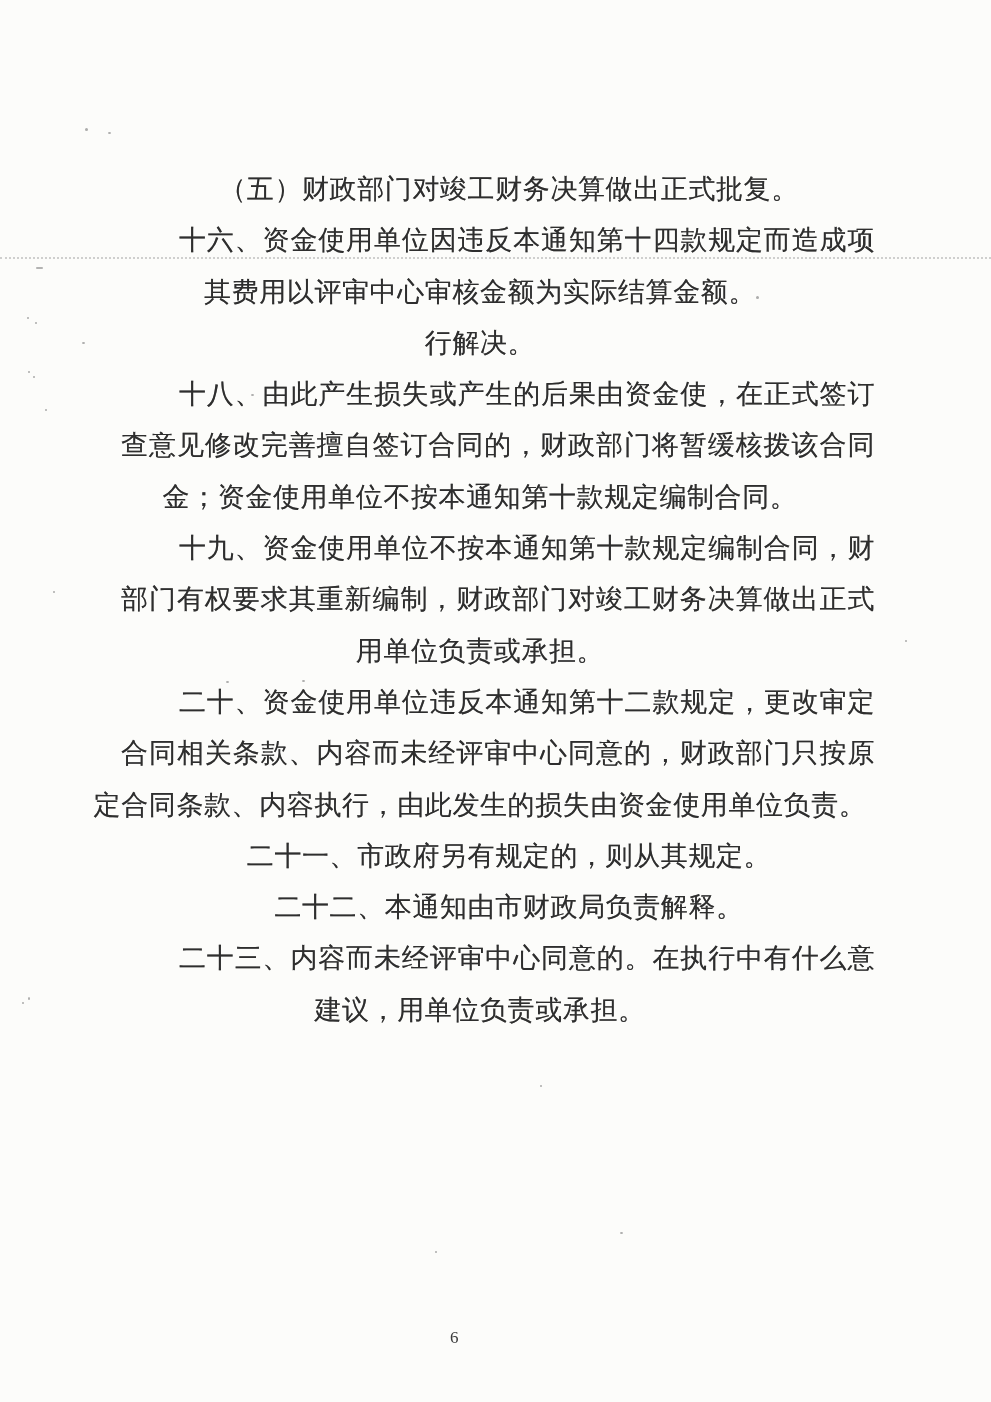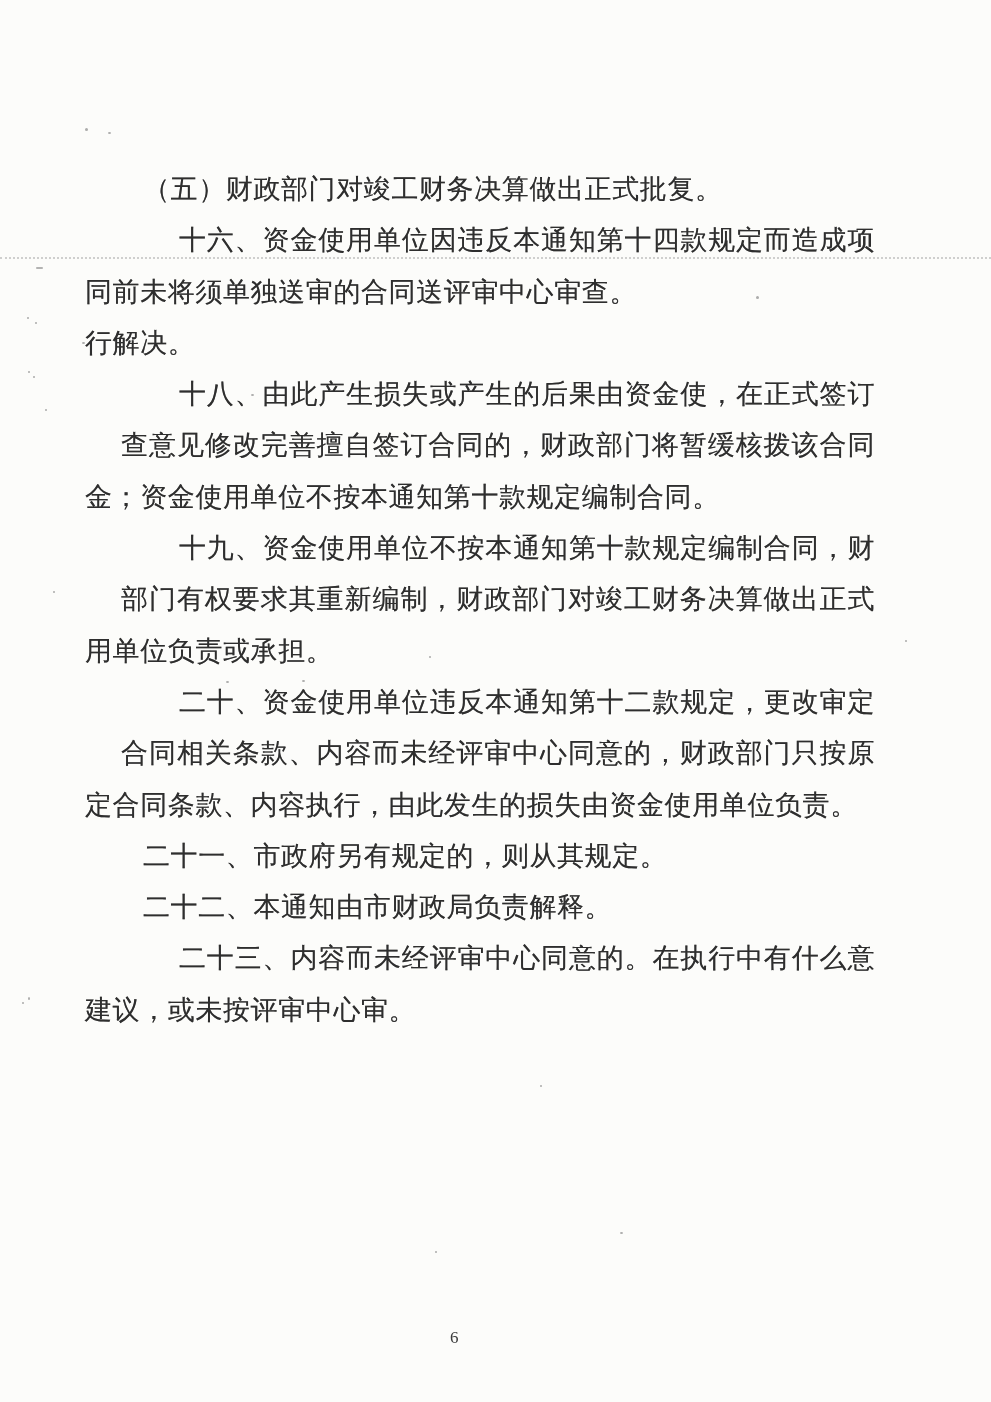--- a/index.html
+++ b/index.html
@@ -42,20 +42,21 @@
     font-size: 27px;
     letter-spacing: 0.6px;
     text-align: left;
   }
   .line {
     height: 51.3px;
     line-height: 51.3px;
     white-space: nowrap;
     
     text-shadow: 0 0 0.4px rgba(46,46,46,0.55);
+    text-align: center;
   }
   .line.indent { text-indent: 58px; }
   .line.fill {
     white-space: normal;
     text-align: justify;
     text-align-last: justify;
     overflow: hidden;
     margin-left: 36px;
   }
   .page-number {
@@ -79,35 +80,35 @@
 </head>
 <body>
 
 <div class="page">
 
   <div class="fold-line"></div>
 
   <div class="doc-body">
     <div class="line indent">（五）财政部门对竣工财务决算做出正式批复。</div>
     <div class="line indent fill">十六、资金使用单位因违反本通知第十四款规定而造成项目</div>
-    <div class="line">同前未将须单独送审的合同送评审中心审查。</div>
+    <div class="line">其费用以评审中心审核金额为实际结算金额。</div>
     <div class="line">行解决。</div>
     <div class="line indent fill">十八、由此产生损失或产生的后果由资金使，在正式签订合</div>
     <div class="line fill">查意见修改完善擅自签订合同的，财政部门将暂缓核拨该合同资</div>
     <div class="line">金；资金使用单位不按本通知第十款规定编制合同。</div>
     <div class="line indent fill">十九、资金使用单位不按本通知第十款规定编制合同，财政</div>
     <div class="line fill">部门有权要求其重新编制，财政部门对竣工财务决算做出正式批复</div>
     <div class="line">用单位负责或承担。</div>
     <div class="line indent fill">二十、资金使用单位违反本通知第十二款规定，更改审定的</div>
     <div class="line fill">合同相关条款、内容而未经评审中心同意的，财政部门只按原审</div>
     <div class="line">定合同条款、内容执行，由此发生的损失由资金使用单位负责。</div>
     <div class="line indent">二十一、市政府另有规定的，则从其规定。</div>
     <div class="line indent">二十二、本通知由市财政局负责解释。</div>
     <div class="line indent fill">二十三、内容而未经评审中心同意的。在执行中有什么意见和</div>
-    <div class="line">建议，或未按评审中心审。</div>
+    <div class="line">建议，用单位负责或承担。</div>
   </div>
 
   <div class="page-number">6</div>
 
   <i class="speck" style="left:85px;  top:128px;  width:3px; height:3px;"></i>
   <i class="speck" style="left:108px; top:132px;  width:3px; height:2px;"></i>
   <i class="speck dash" style="left:36px;  top:267px;  width:7px; height:2px;"></i>
   <i class="speck" style="left:27px;  top:317px;  width:2px; height:2px;"></i>
   <i class="speck" style="left:35px;  top:322px;  width:2px; height:2px;"></i>
   <i class="speck" style="left:82px;  top:342px;  width:3px; height:2px;"></i>

